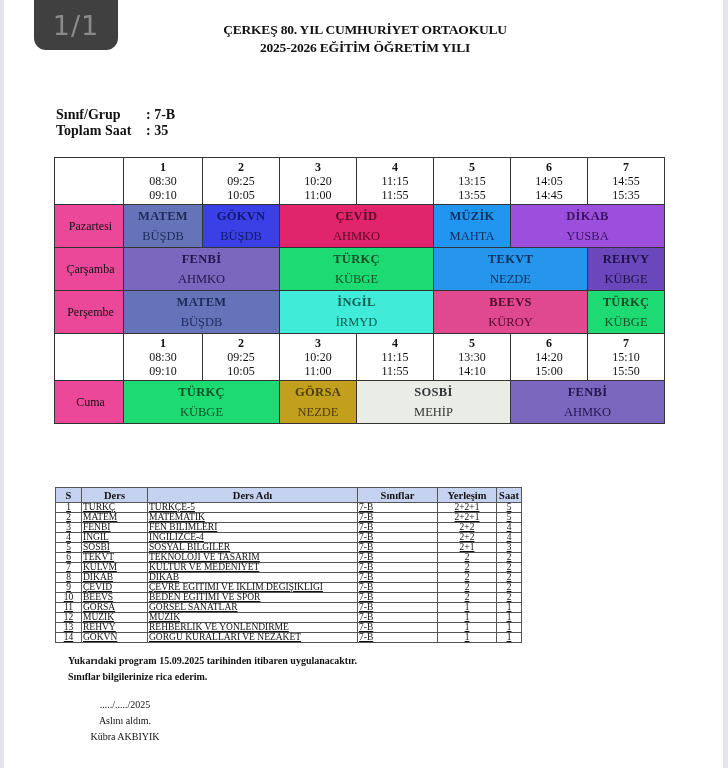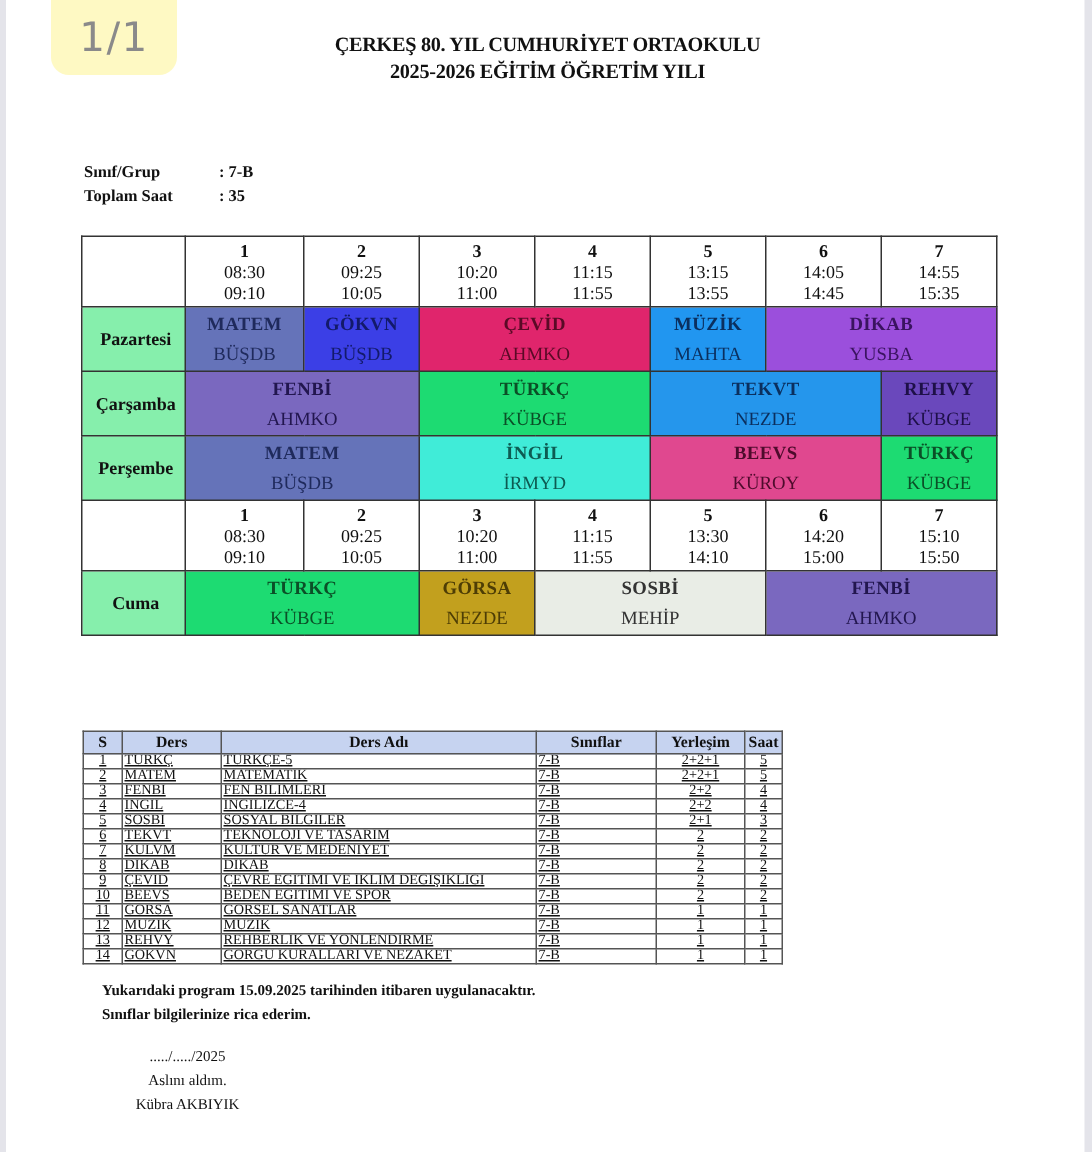--- a/index.html
+++ b/index.html
@@ -1,32 +1,32 @@
 <!DOCTYPE html>
 <html><head>
 <meta charset="utf-8">
 <style>
   html, body { margin:0; padding:0; }
   body { width:728px; height:768px; background:#ffffff; position:relative; overflow:hidden;
          font-family:"Liberation Serif", serif; color:#111; }
   .left-strip { position:absolute; left:0; top:0; width:4px; height:768px; background:#e4e4ea; }
   .right-strip { position:absolute; left:723px; top:0; width:5px; height:768px; background:#e4e4ea; }
-  .page-badge { position:absolute; left:34px; top:0; width:84px; height:50px; background:#fef9c3;
+  .page-badge { position:absolute; left:34px; top:0; width:84px; height:50px; background:#404040;
                 border-radius:0 0 12px 12px; color:#8a8a8a; font-family:"DejaVu Sans", sans-serif;
                 font-size:27px; display:flex; align-items:center; justify-content:center; letter-spacing:1px; }
   .title { position:absolute; left:150px; width:430px; text-align:center; font-weight:bold;
            font-size:13.5px; line-height:18px; top:21px; letter-spacing:-0.2px; }
-  .meta { position:absolute; left:56px; top:107px; font-weight:bold; font-size:11px; line-height:16px; }
+  .meta { position:absolute; left:56px; top:107px; font-weight:bold; font-size:14px; line-height:16px; }
   .meta .row { display:flex; }
   .meta .k { width:90px; }
   table.sched { position:absolute; left:54px; top:157px; border-collapse:collapse; table-layout:fixed; }
   table.sched td { border:1.3px solid #333; text-align:center; padding:0; font-size:12px; }
   .hdr td { background:#fff; height:46px; line-height:14px; font-size:11.5px; }
   .hdr td b { font-size:12px; }
-  .day { text-align:center; font-weight:bold; font-size:12.5px; padding-left:3px !important; background:#86efac; }
+  .day { text-align:center; font-weight:normal; font-size:12.5px; padding-left:3px !important; background:#ec4899; }
   .lesson { height:42px; }
   .lesson .c { font-weight:bold; font-size:12.5px; display:block; line-height:20px; letter-spacing:0.3px; }
   .lesson .t { font-size:12.5px; display:block; line-height:20px; }
   table.list { position:absolute; left:55px; top:487px; border-collapse:collapse; table-layout:fixed; font-size:9.5px; }
   table.list th { background:#c6d3f0; border:1px solid #555; font-weight:bold; font-size:10.5px; height:14px; padding:0; }
   table.list td { border:1px solid #555; height:9px; line-height:9px; padding:0 1px; overflow:hidden; white-space:nowrap; text-decoration:underline; }
   table.list td.n, table.list td.m { text-align:center; }
   .foot { position:absolute; left:68px; top:653px; font-size:10px; line-height:16px;font-weight:bold; }
   .sign { position:absolute; left:70px; top:697px; font-size:10px; line-height:16px; text-align:center; width:110px; }
 </style>

